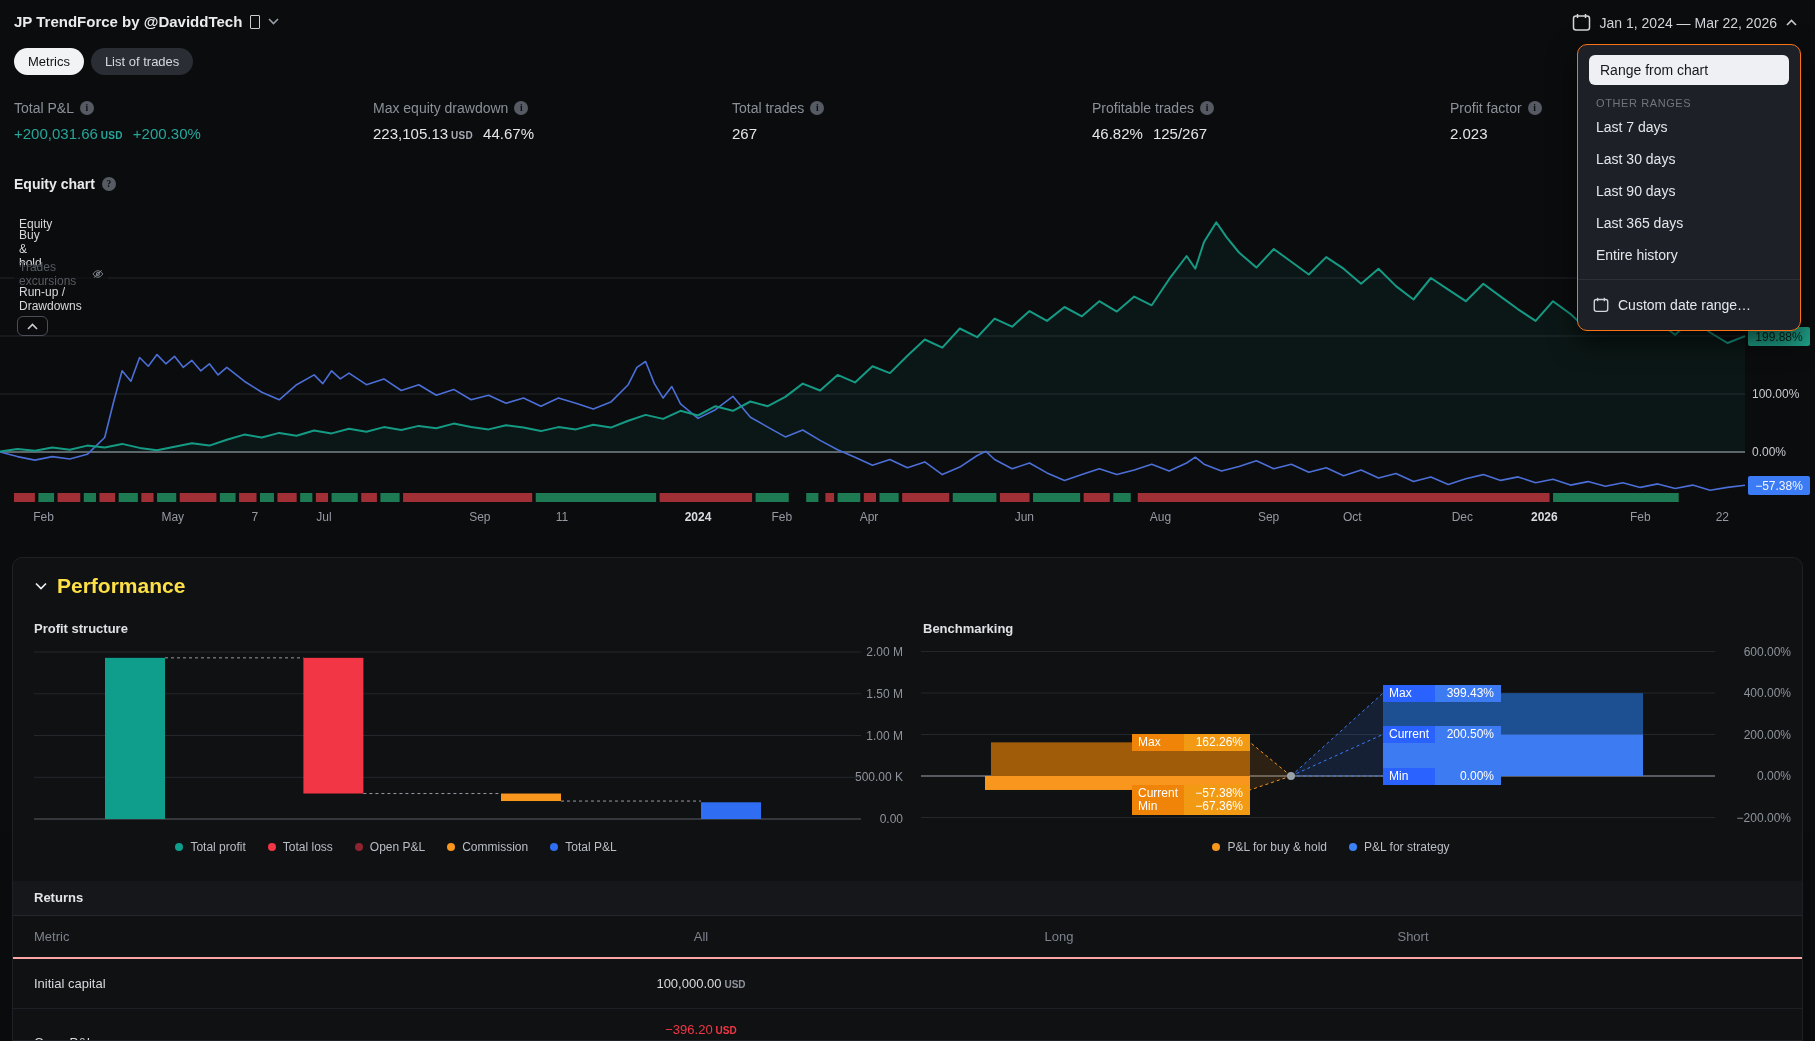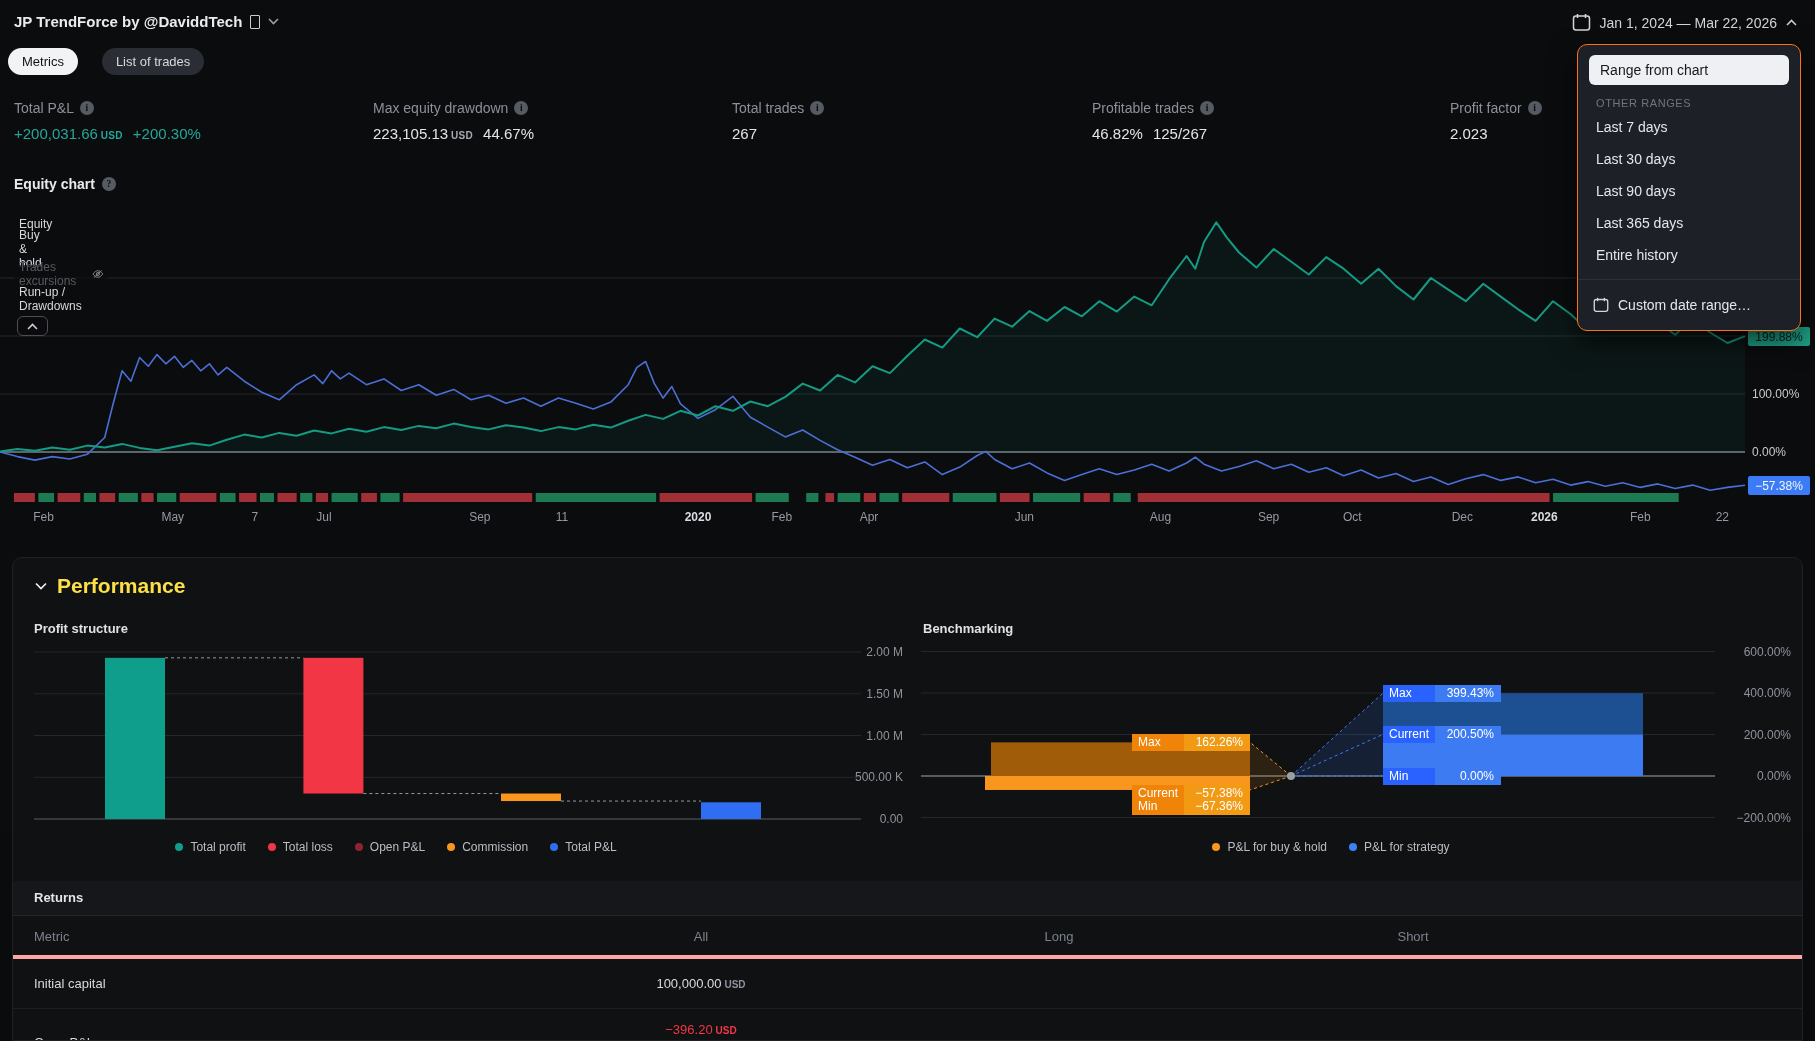--- a/index.html
+++ b/index.html
@@ -5,21 +5,21 @@
   *{box-sizing:border-box}
   body{margin:0;width:1815px;height:1041px;overflow:hidden;background:#0a0b0d;
        font-family:"Liberation Sans","DejaVu Sans",sans-serif;color:#e6e8ea}
   .app{position:relative;width:1815px;height:833px;background:#0b0c0e}
   .abs{position:absolute}
 
   
   .titlebar{left:14px;top:13px;display:flex;align-items:center;gap:8px;font-size:15px;font-weight:700;color:#e9ebee}
   .tofu{display:inline-block;width:10px;height:14px;border:1.5px solid #c9ccd1;border-radius:1px}
   .daterange{right:14px;top:10px;display:flex;align-items:center;gap:9px;font-size:14px;color:#d2d5d9;cursor:pointer;padding:3px 4px}
-  .tabs{left:8px;top:48px;display:flex;gap:24px}
+  .tabs{left:14px;top:48px;display:flex;gap:7px}
   .tab{height:27px;padding:0 14px;border-radius:15px;font-size:13px;display:flex;align-items:center;cursor:pointer}
   .tab.active{background:#f1f3f5;color:#101114;font-weight:500}
   .tab.idle{background:#2a2d33;color:#d5d8dc}
 
   
   .metric{top:100px;width:300px}
   .metric .lbl{font-size:14px;color:#8b9099;display:flex;align-items:center;gap:6px}
   .metric .val{margin-top:9px;font-size:15px;color:#e3e5e8;display:flex;align-items:baseline}
   .metric.pos .val,.metric.pos .cur{color:#26a69a}
   .cur{font-size:10px;font-weight:700;color:#a6aab2;margin-left:3px;letter-spacing:.3px}
@@ -66,21 +66,21 @@
   .bn-badge{position:absolute;height:17px;display:flex;font-size:12px;color:#fff;pointer-events:none}
   .bn-badge span{display:flex;align-items:center}
   .bn-badge .k{width:52px;padding-left:6px}
   .bn-badge .v{width:66px;justify-content:flex-end;padding-right:7px}
   .bn-badge.orange .k{background:#ef8408}.bn-badge.orange .v{background:#f29a14}
   .bn-badge.blue .k{background:#2962ff}.bn-badge.blue .v{background:#3d7bf2}
 
   
   .ret-head{left:0;top:323px;width:1791px;height:35px;background:#15171a;border-bottom:1px solid #24272b}
   .ret-head .t{position:absolute;left:21px;top:9px;font-size:13px;font-weight:700;color:#e3e5e8}
-  .ret-cols{left:0;top:358px;width:1791px;height:43px;border-bottom:4px solid #fca5a5;font-size:13px;color:#7d828c}
+  .ret-cols{left:0;top:358px;width:1791px;height:43px;border-bottom:2px solid #fca5a5;font-size:13px;color:#7d828c}
   .colcell{position:absolute;top:13px}
   .ret-row{position:relative;width:1791px;border-bottom:1px solid #1d2024}
   .ret-row .m{position:absolute;left:21px;font-size:13px;color:#d7dade}
   .ret-row .vwrap{position:absolute;text-align:center;transform:translateX(-50%);font-size:13px;color:#d9dce0;white-space:nowrap}
   .ret-row.neg .vwrap,.ret-row.neg .cur2{color:#f23645}
   .cur2{font-size:10px;font-weight:700;color:#8e939b;margin-left:3px}
   svg{display:block}
 </style>
 </head>
 <body>
@@ -241,21 +241,21 @@
     <div class="ax-label" style="left:1752px;top:177px">100.00%</div>
     <div class="ax-label" style="left:1752px;top:235px">0.00%</div>
     <div class="ax-badge blue" style="left:1748px;top:266px">−57.38%</div>
     <div class="abs" id="eq-ticks" style="left:0;top:300px;width:1745px;height:18px">
         <span class="tick" style="left: 43.625px;">Feb</span>
         <span class="tick" style="left: 172.755px;">May</span>
         <span class="tick" style="left: 254.77px;">7</span>
         <span class="tick" style="left: 324px;">Jul</span>
         <span class="tick" style="left: 479.875px;">Sep</span>
         <span class="tick" style="left: 561.89px;">11</span>
-        <span class="tick bold" style="left: 698px;">2020</span>
+        <span class="tick bold" style="left: 698px;">2024</span>
         <span class="tick" style="left: 781.76px;">Feb</span>
         <span class="tick" style="left: 869.01px;">Apr</span>
         <span class="tick" style="left: 1024.32px;">Jun</span>
         <span class="tick" style="left: 1160.42px;">Aug</span>
         <span class="tick" style="left: 1268.62px;">Sep</span>
         <span class="tick" style="left: 1352.38px;">Oct</span>
         <span class="tick" style="left: 1462.31px;">Dec</span>
         <span class="tick bold" style="left: 1544.33px;">2026</span>
         <span class="tick" style="left: 1640.3px;">Feb</span>
         <span class="tick" style="left: 1722.32px;">22</span>

